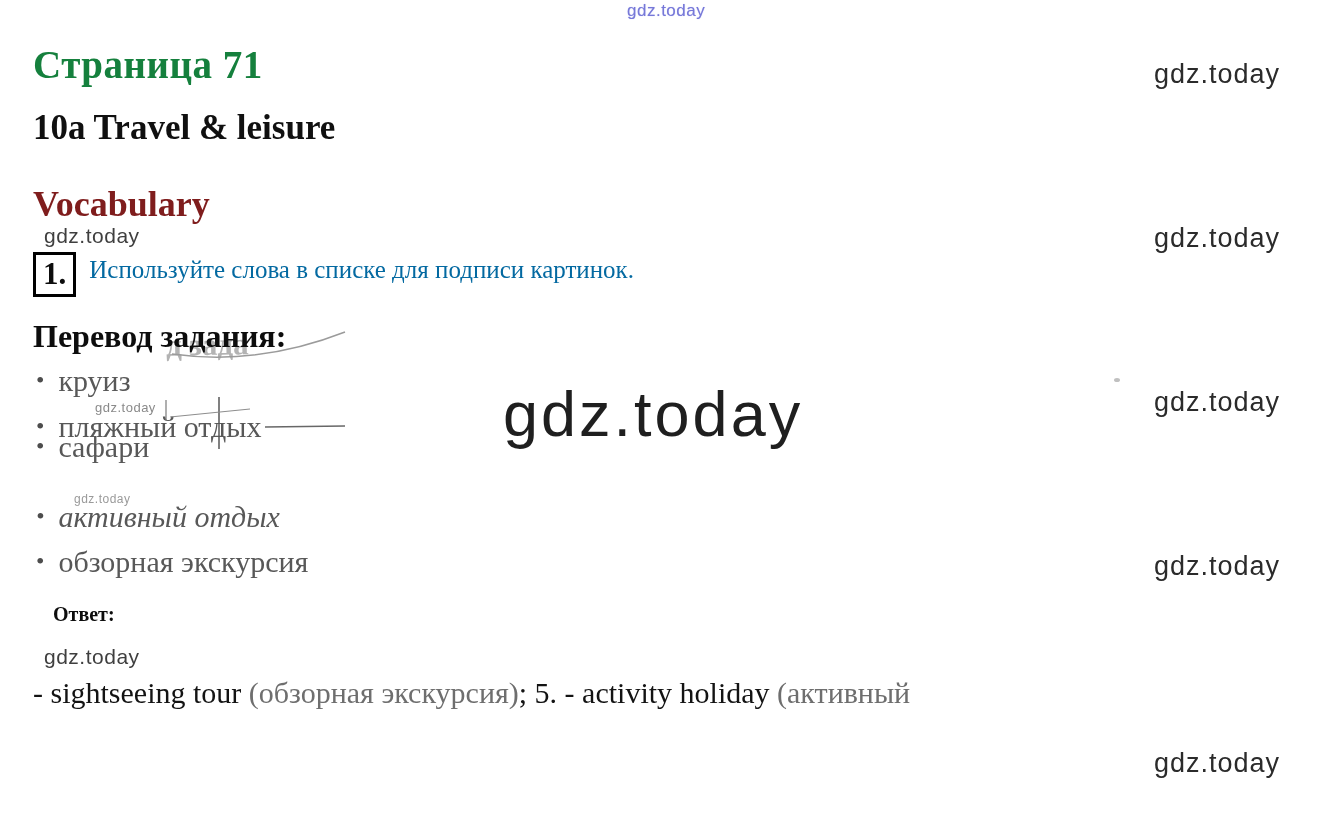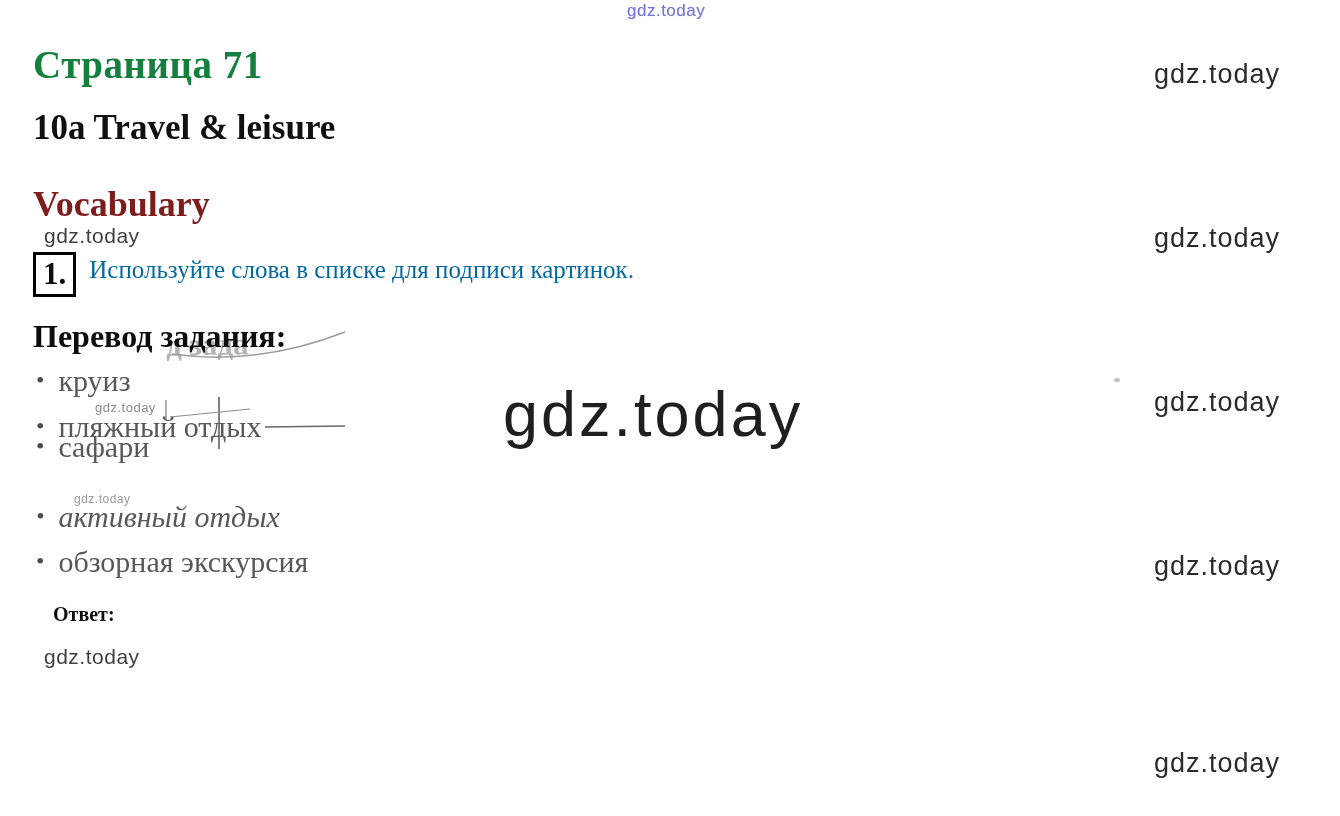--- a/index.html
+++ b/index.html
@@ -112,20 +112,21 @@
 </div>
 <div class="abs bullet-item" style="top:545px;">
   <span class="dot">•</span><span>обзорная экскурсия</span>
 </div>
 
 <div class="abs wm wm-center">gdz.today</div>
 
 <div class="abs answer-heading">Ответ:</div>
 <div class="abs wm wm-small" style="top:645px;">gdz.today</div>
 <div class="abs answer-text">
+    <div><span class="en">- sightseeing tour </span><span class="ru">(обзорная экскурсия)</span><span class="en">; 5. - activity holiday </span><span class="ru">(активный</span></div>
   </div>
 
 <div class="abs wm wm-right" style="top:59px;">gdz.today</div>
 <div class="abs wm wm-right" style="top:223px;">gdz.today</div>
 <div class="abs wm wm-right" style="top:387px;">gdz.today</div>
 <div class="abs wm wm-right" style="top:551px;">gdz.today</div>
 <div class="abs wm wm-right" style="top:748px;">gdz.today</div>
 
 <svg class="abs artifact-layer" viewBox="0 0 1340 816" xmlns="http://www.w3.org/2000/svg">
   <path d="M 172 354 Q 258 366 345 332" stroke="#9b9b9b" stroke-width="1.5" fill="none"></path>

